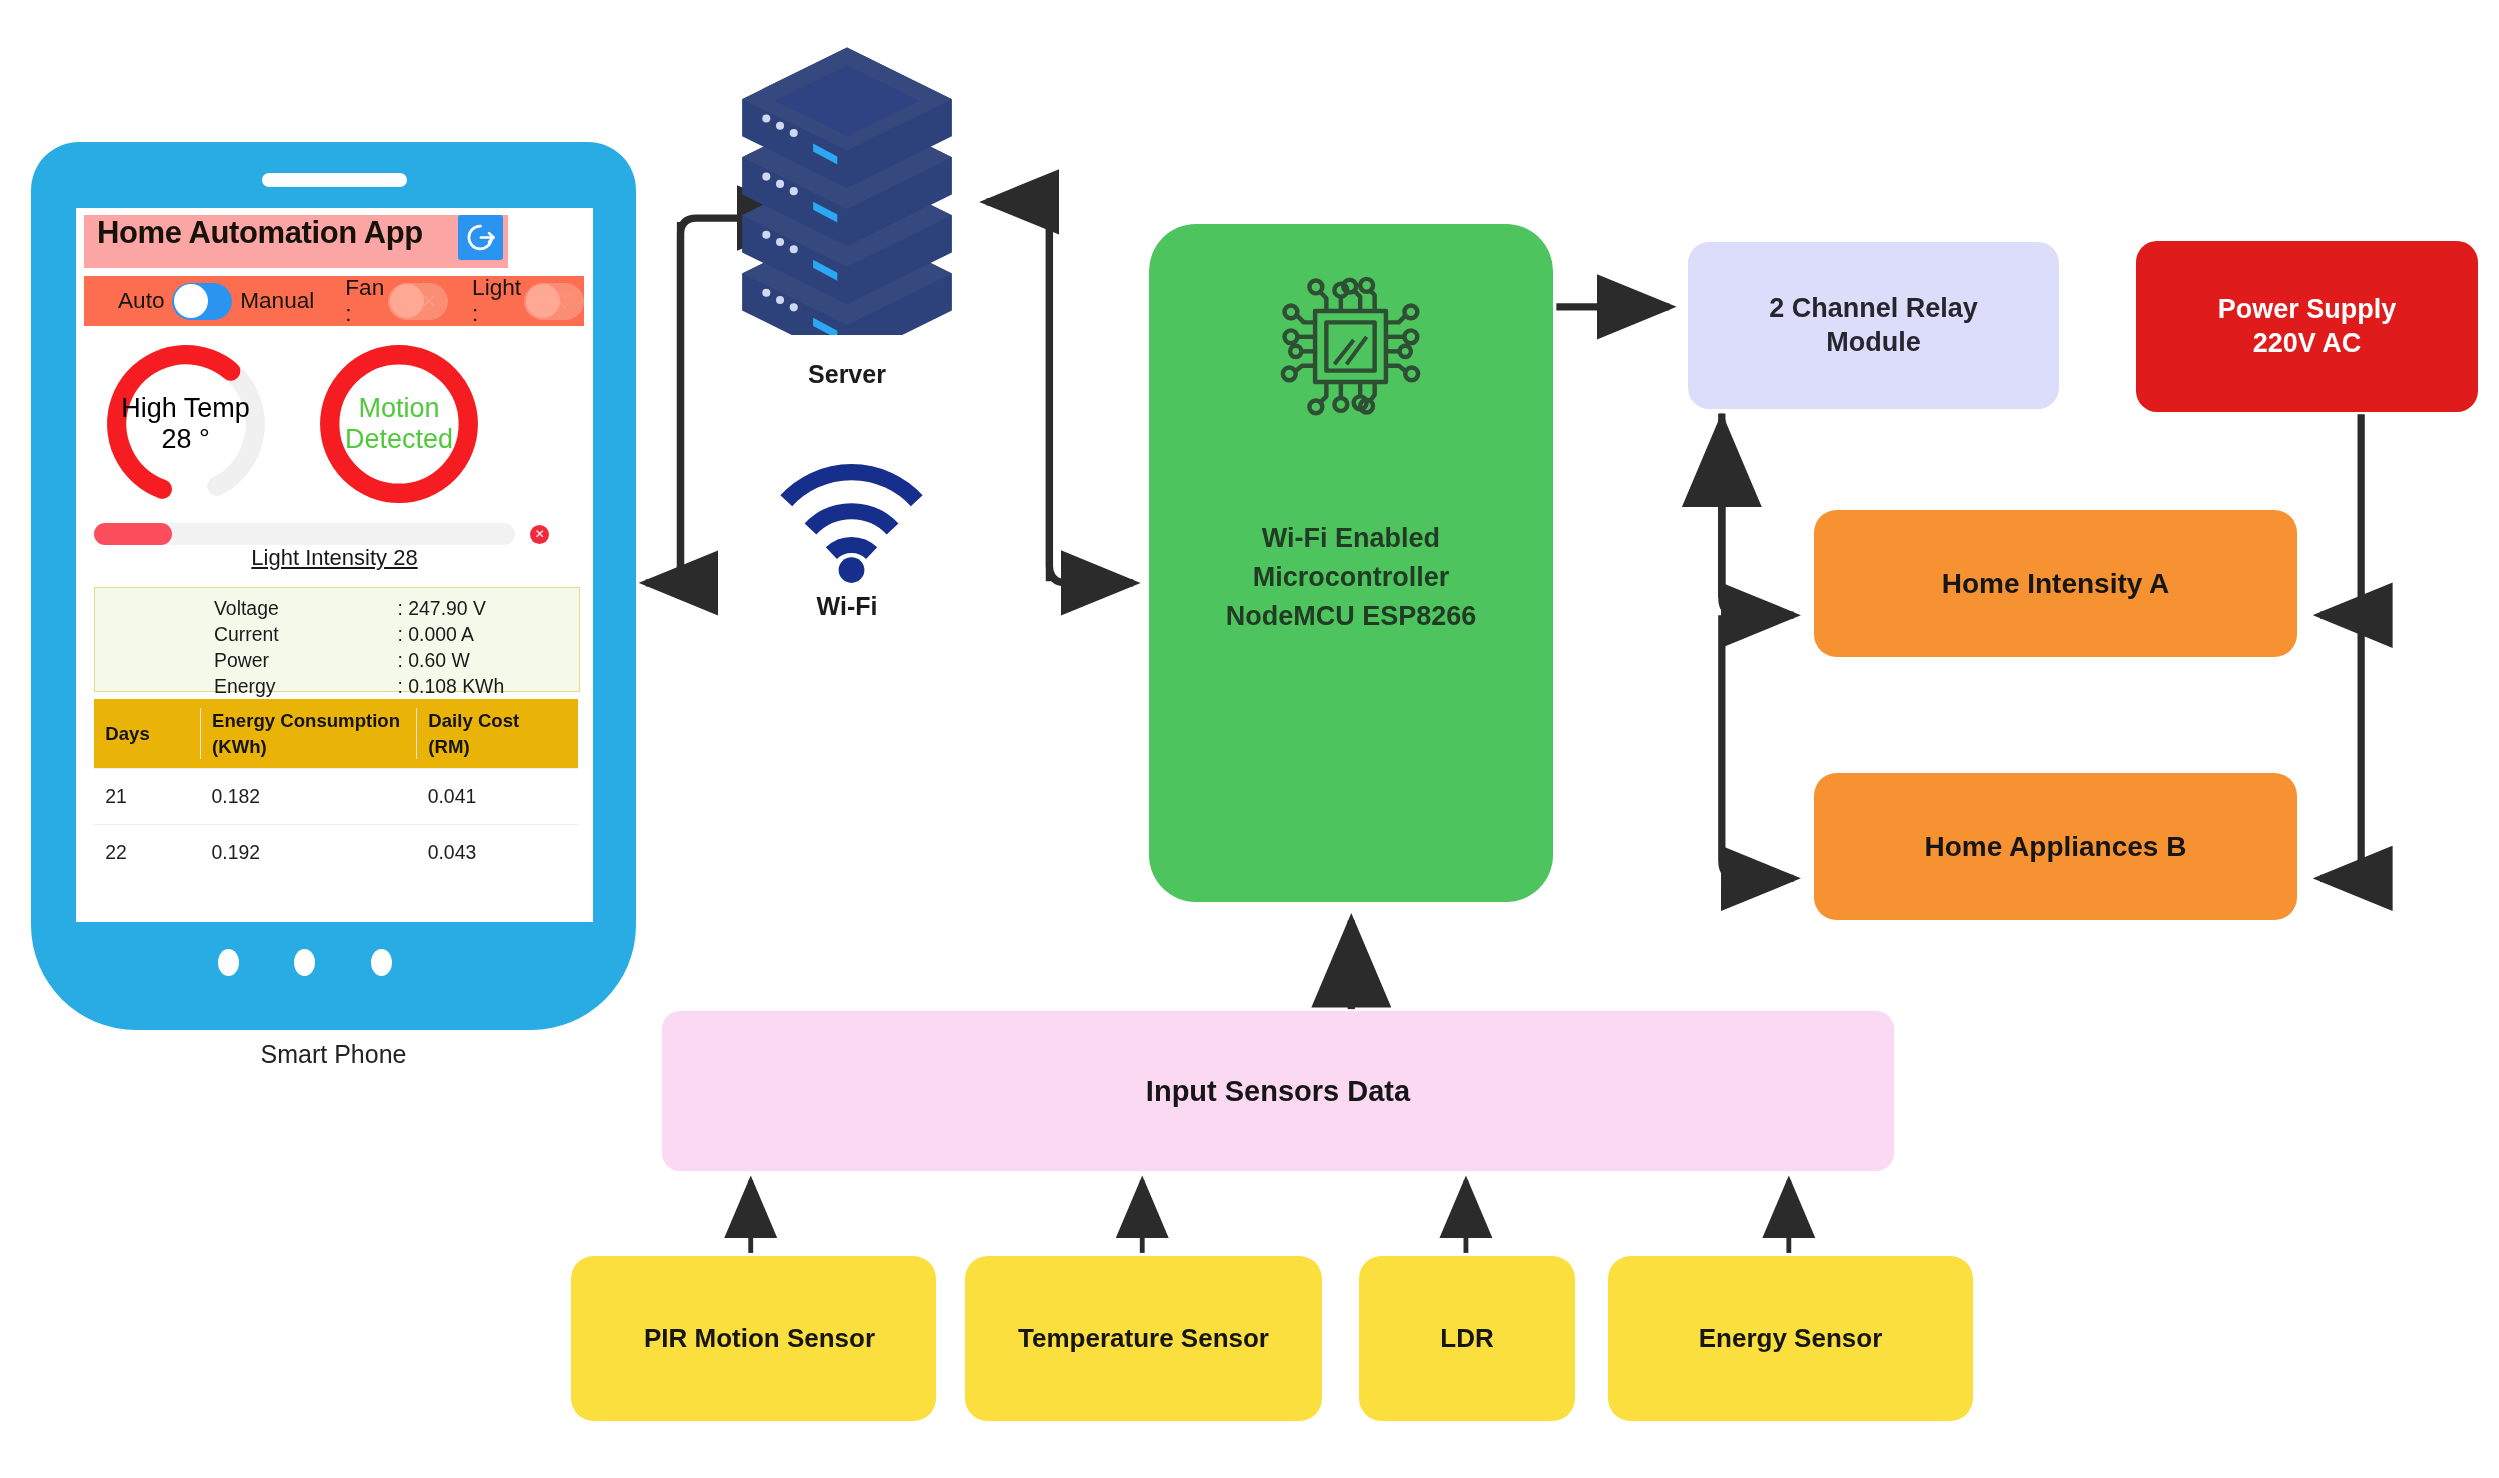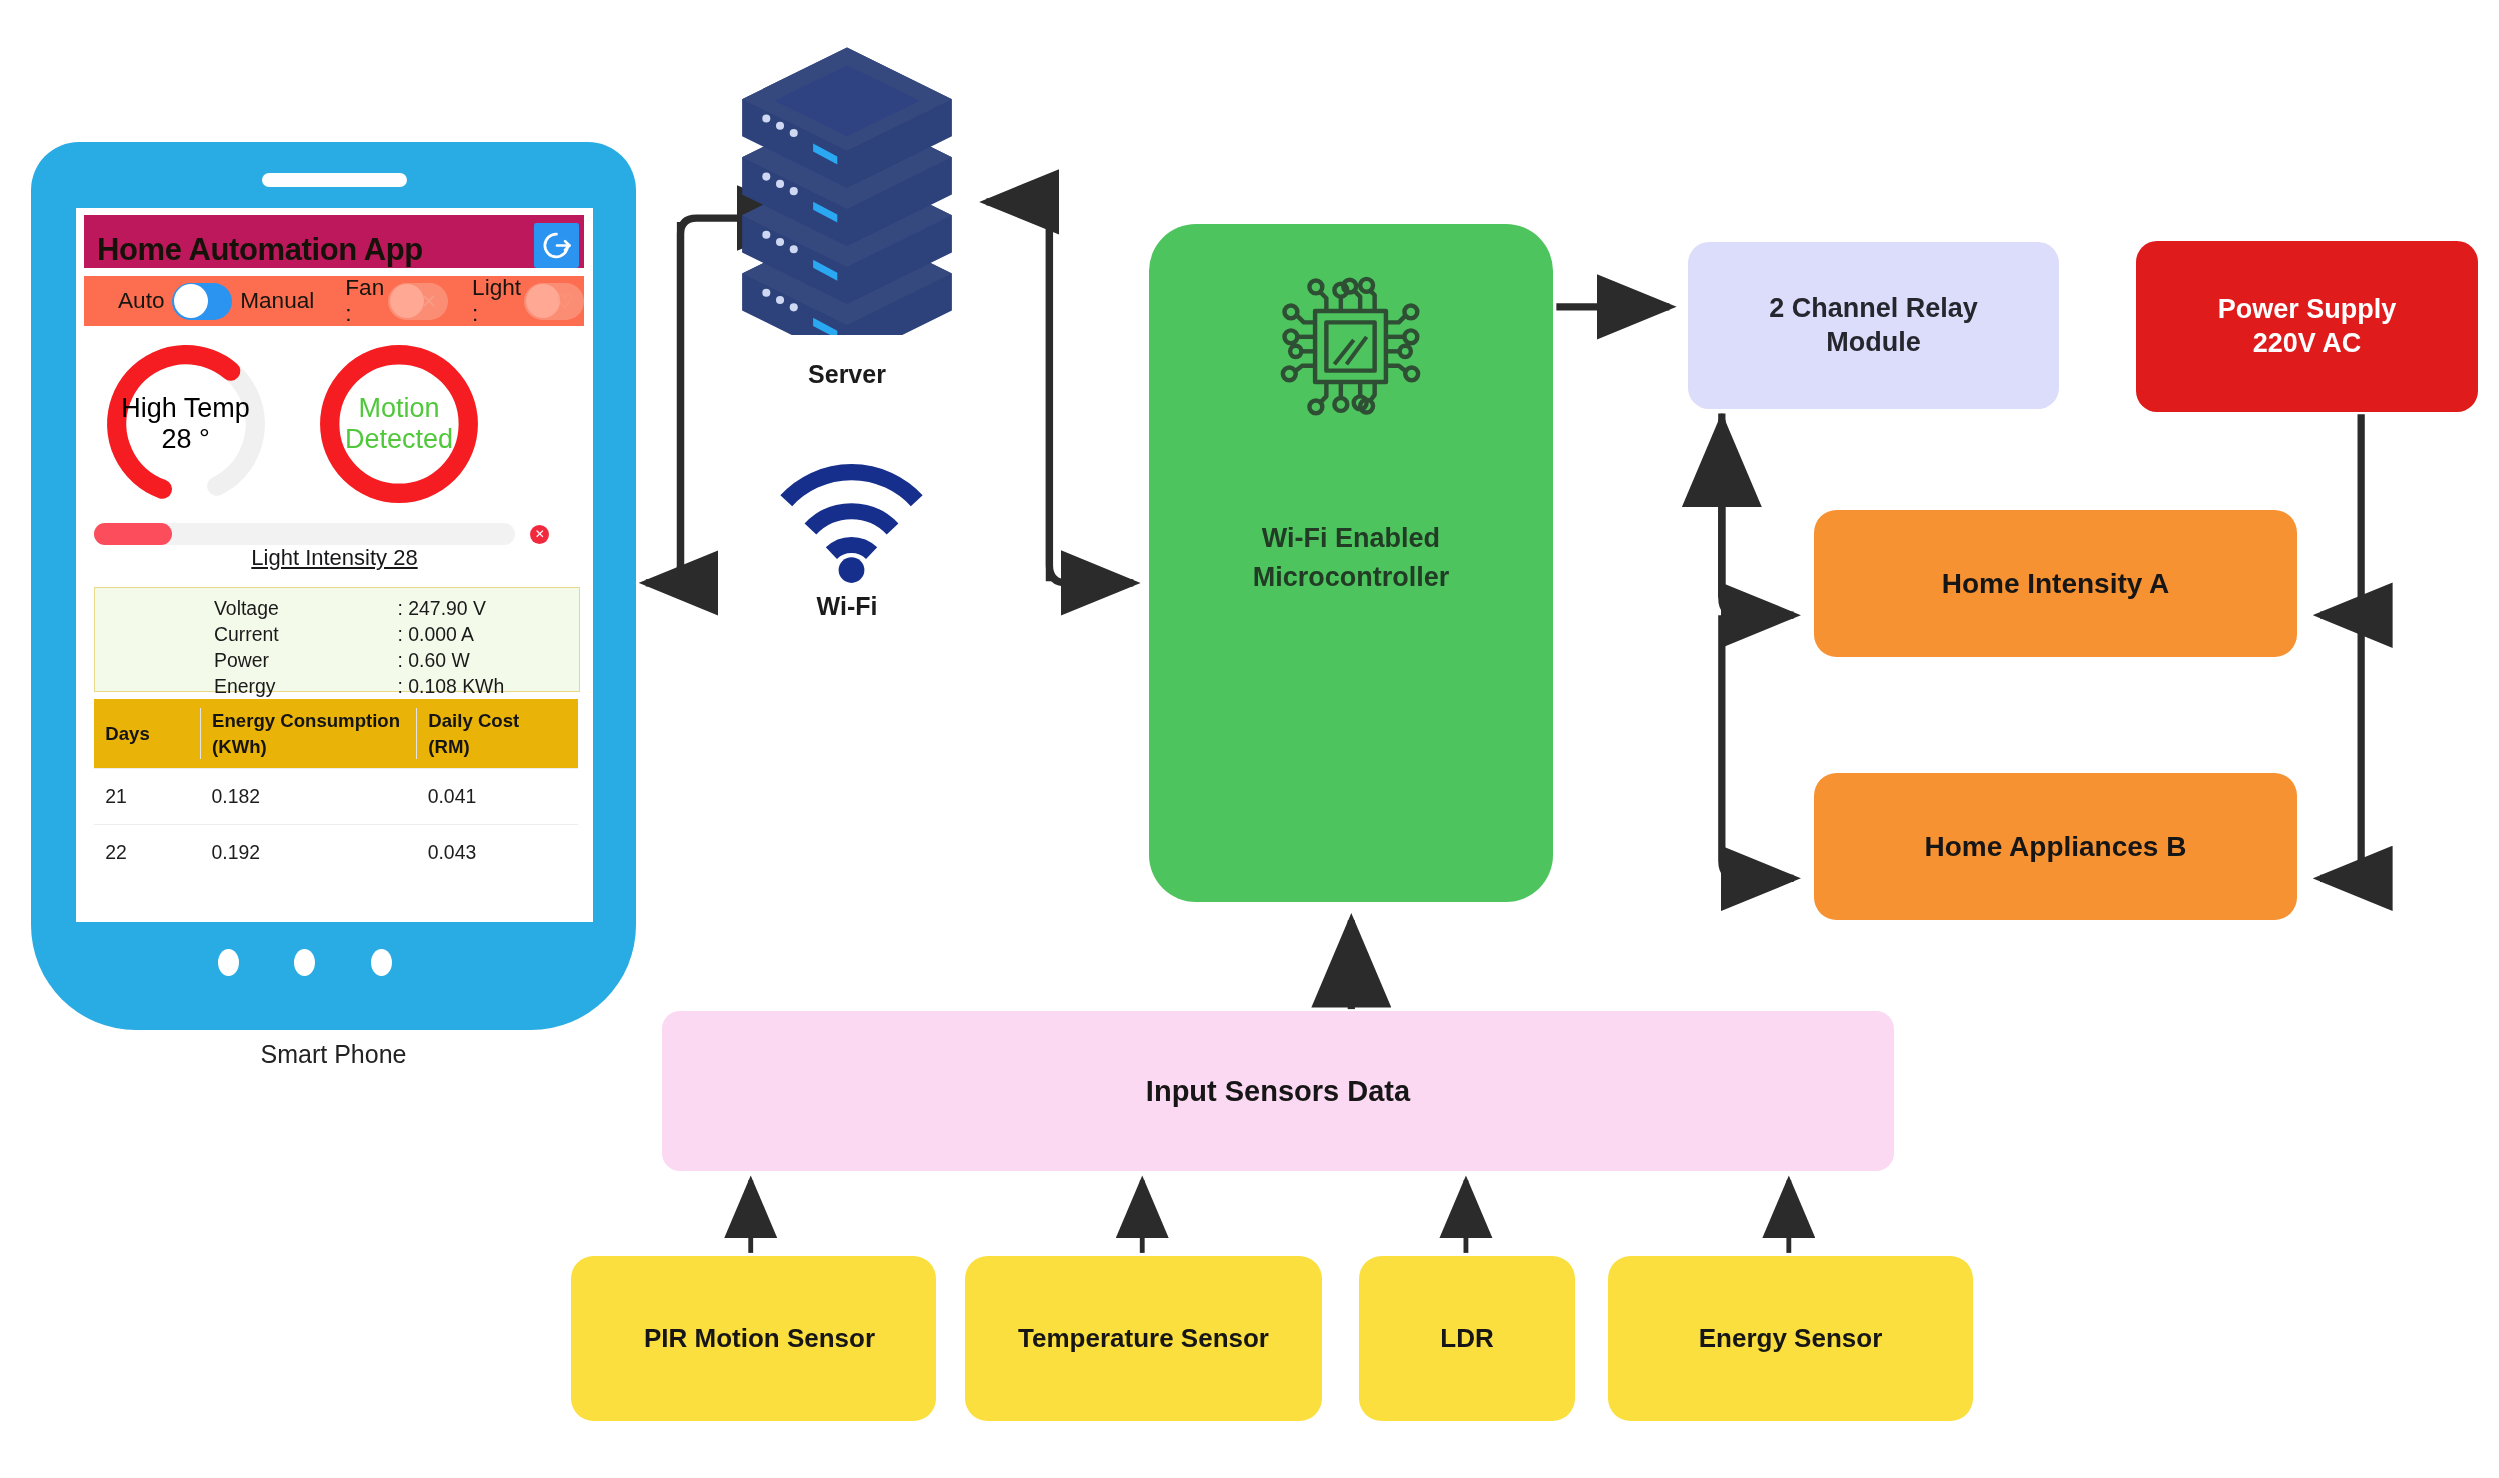--- a/index.html
+++ b/index.html
@@ -20,22 +20,22 @@
      background:#fbfdff;border-radius:7.3px;}
   #phone-screen{position:absolute;left:45px;top:66px;width:517px;height:714px;
      background:#ffffff;overflow:hidden;}
   #phone-home-dots{position:absolute;left:187px;top:807px;width:234px;height:32px;}
   .home-dot{position:absolute;top:0;width:21px;height:27.4px;background:#ffffff;
      border-radius:50%;}
   #smart-phone-label{position:absolute;left:31px;top:1040px;width:605px;
      text-align:center;font-size:25px;color:#222;}
 
   
-  #app-header{position:absolute;left:8px;top:6.5px;width:500px;height:53px;
-     background:#be185d;display:flex;align-items:flex-end;}
+  #app-header{position:absolute;left:8px;top:6.5px;width:424px;height:53px;
+     background:#fca5a5;display:flex;align-items:flex-start;}
   #app-title{font-size:31px;font-weight:bold;color:#16120a;margin-left:13px;
      letter-spacing:-0.4px;flex:1;text-align:left;}
   #logout-btn{width:45px;height:45px;background:#2b93f0;margin-right:4.8px;
      border-radius:2.4px;display:flex;align-items:center;justify-content:center;}
 
   
   #control-bar{position:absolute;left:8px;top:68px;width:500px;height:50px;
      background:#fc6e4f;display:flex;align-items:center;}
   .ctl-label{font-size:22.6px;color:#17150f;}
   .sw{position:relative;border-radius:806px;}
@@ -411,20 +411,21 @@
           <path d="M144 106 L160 106"></path>
             <circle cx="168" cy="106" r="7"></circle>
           <path d="M144 124 L160 124 L168 130"></path>
             <circle cx="176" cy="134" r="8"></circle>
         </g>
       </svg>
     </div>
     <div id="mcu-text">
       <div>Wi-Fi Enabled</div>
       <div>Microcontroller</div>
+      <div>NodeMCU ESP8266</div>
     </div>
   </div>
 
   <div class="node" id="relay">
     <div>
       <div>2 Channel Relay</div>
       <div>Module</div>
     </div>
   </div>
 

